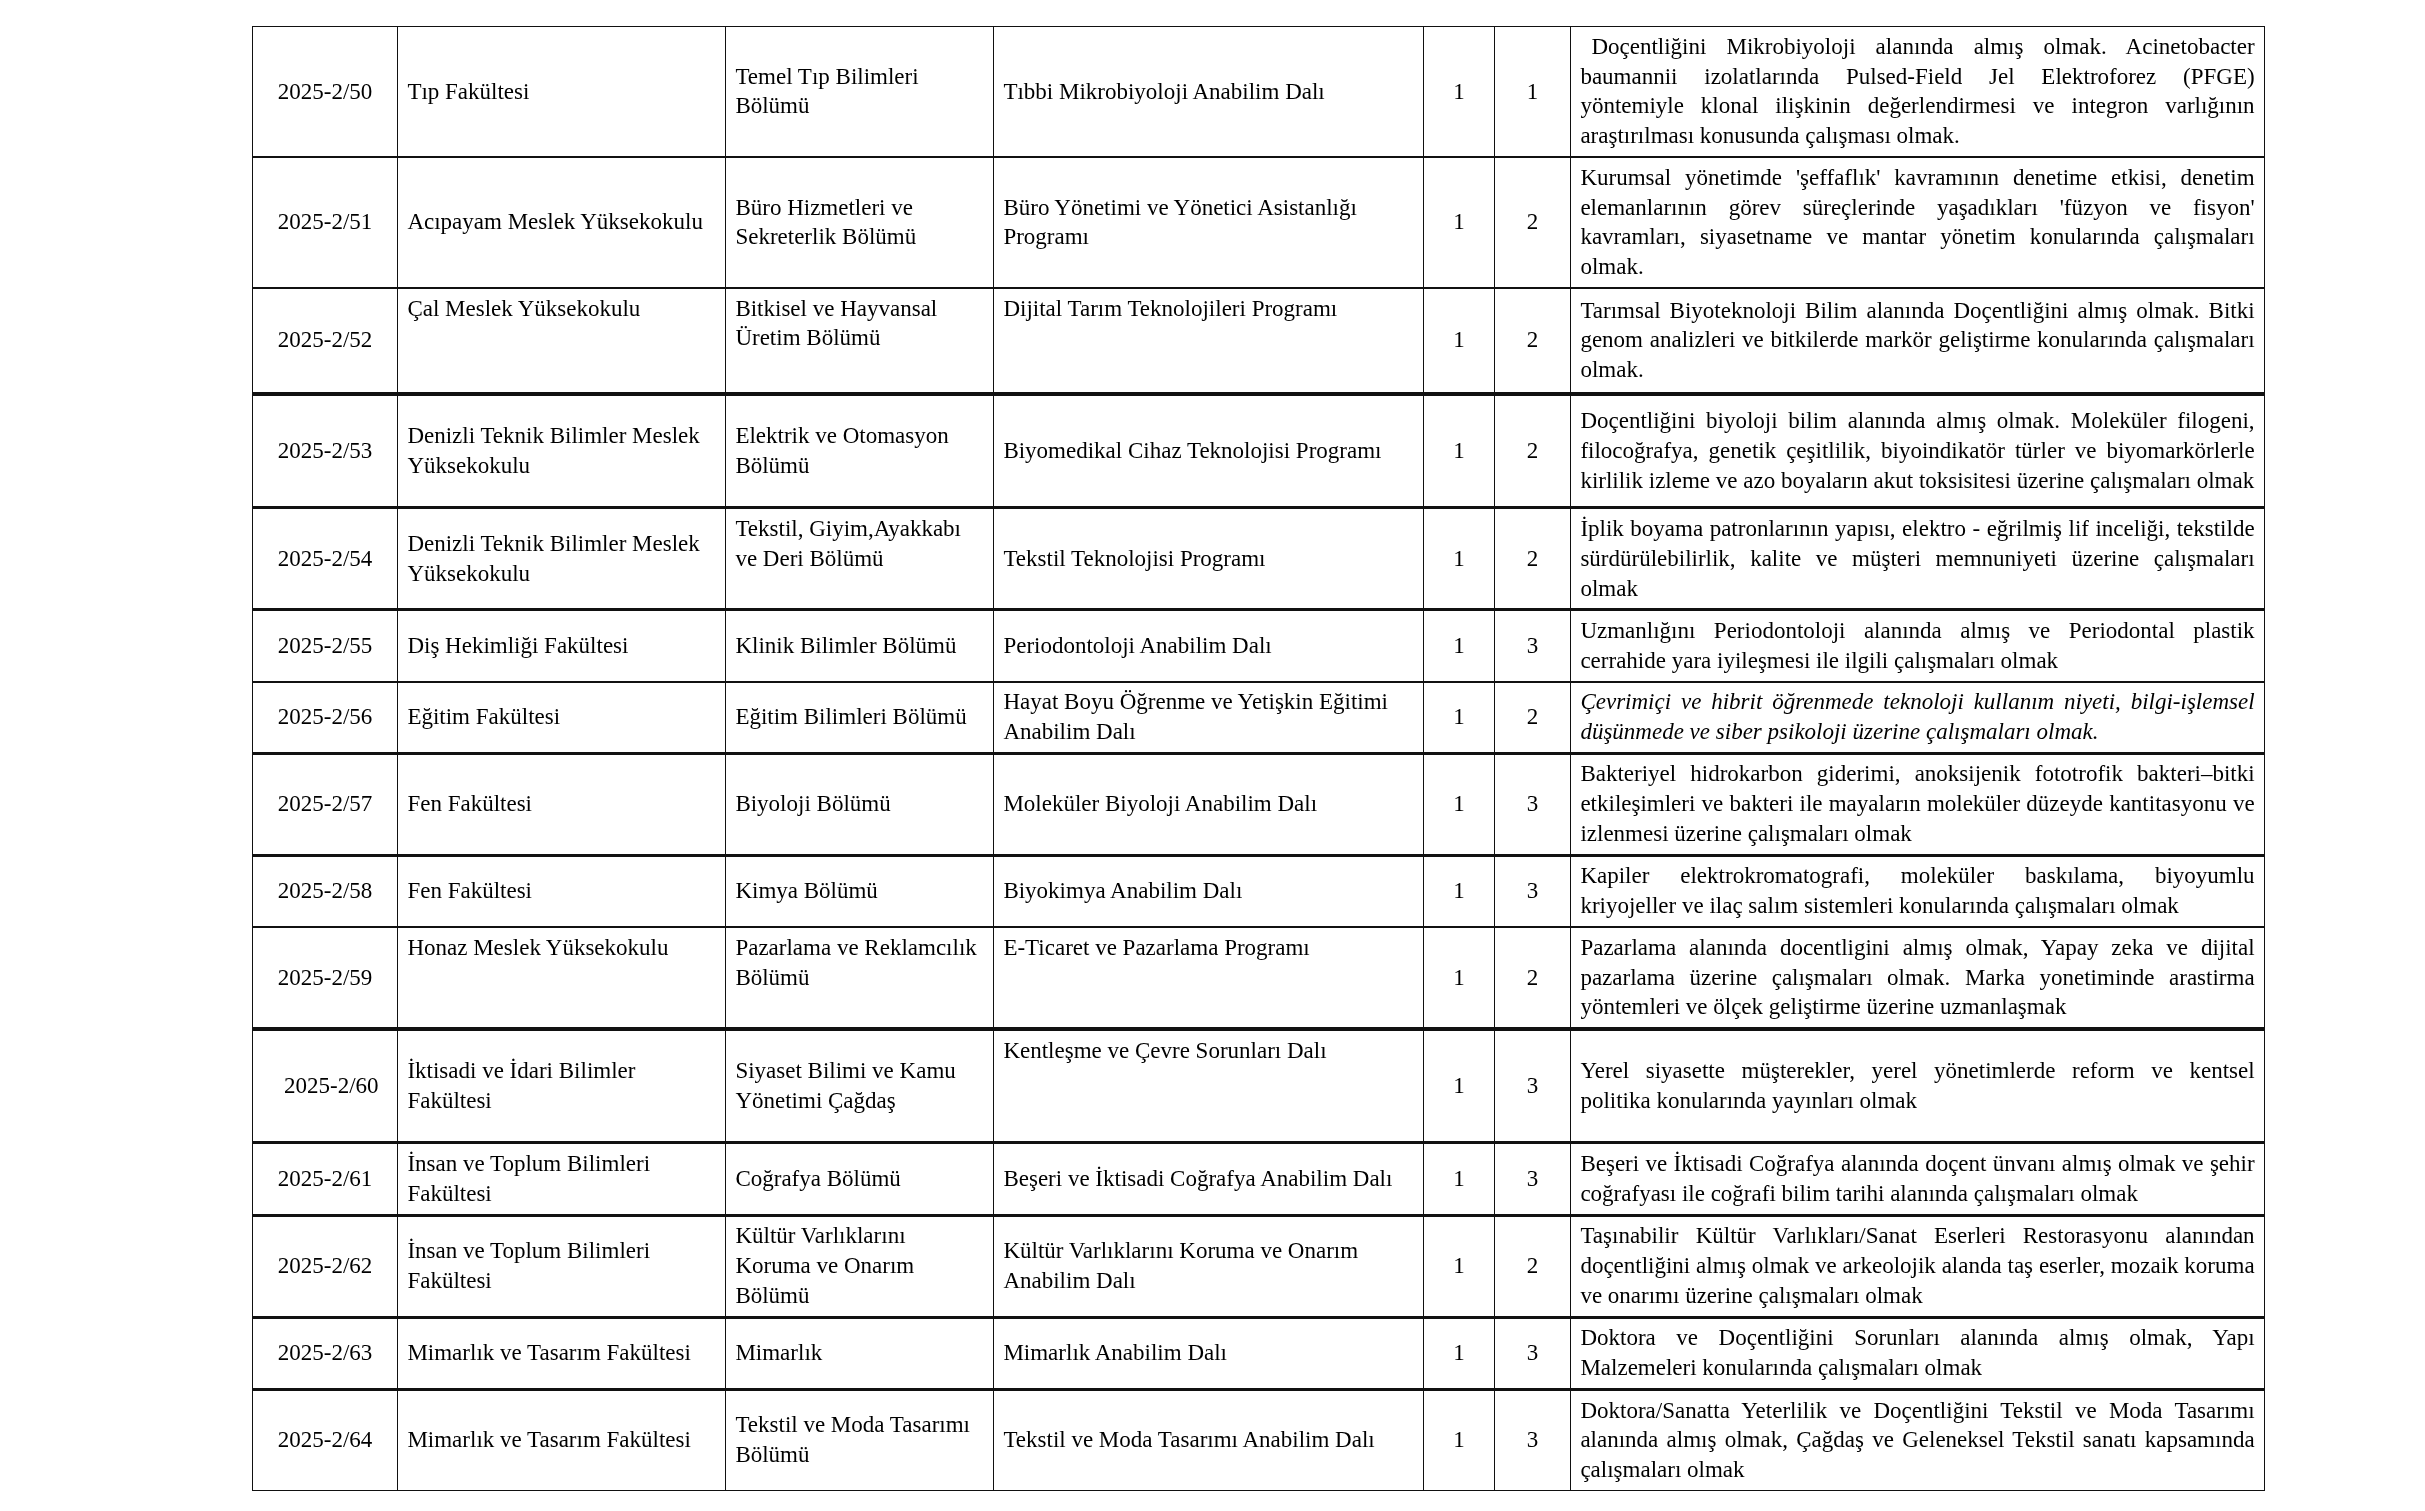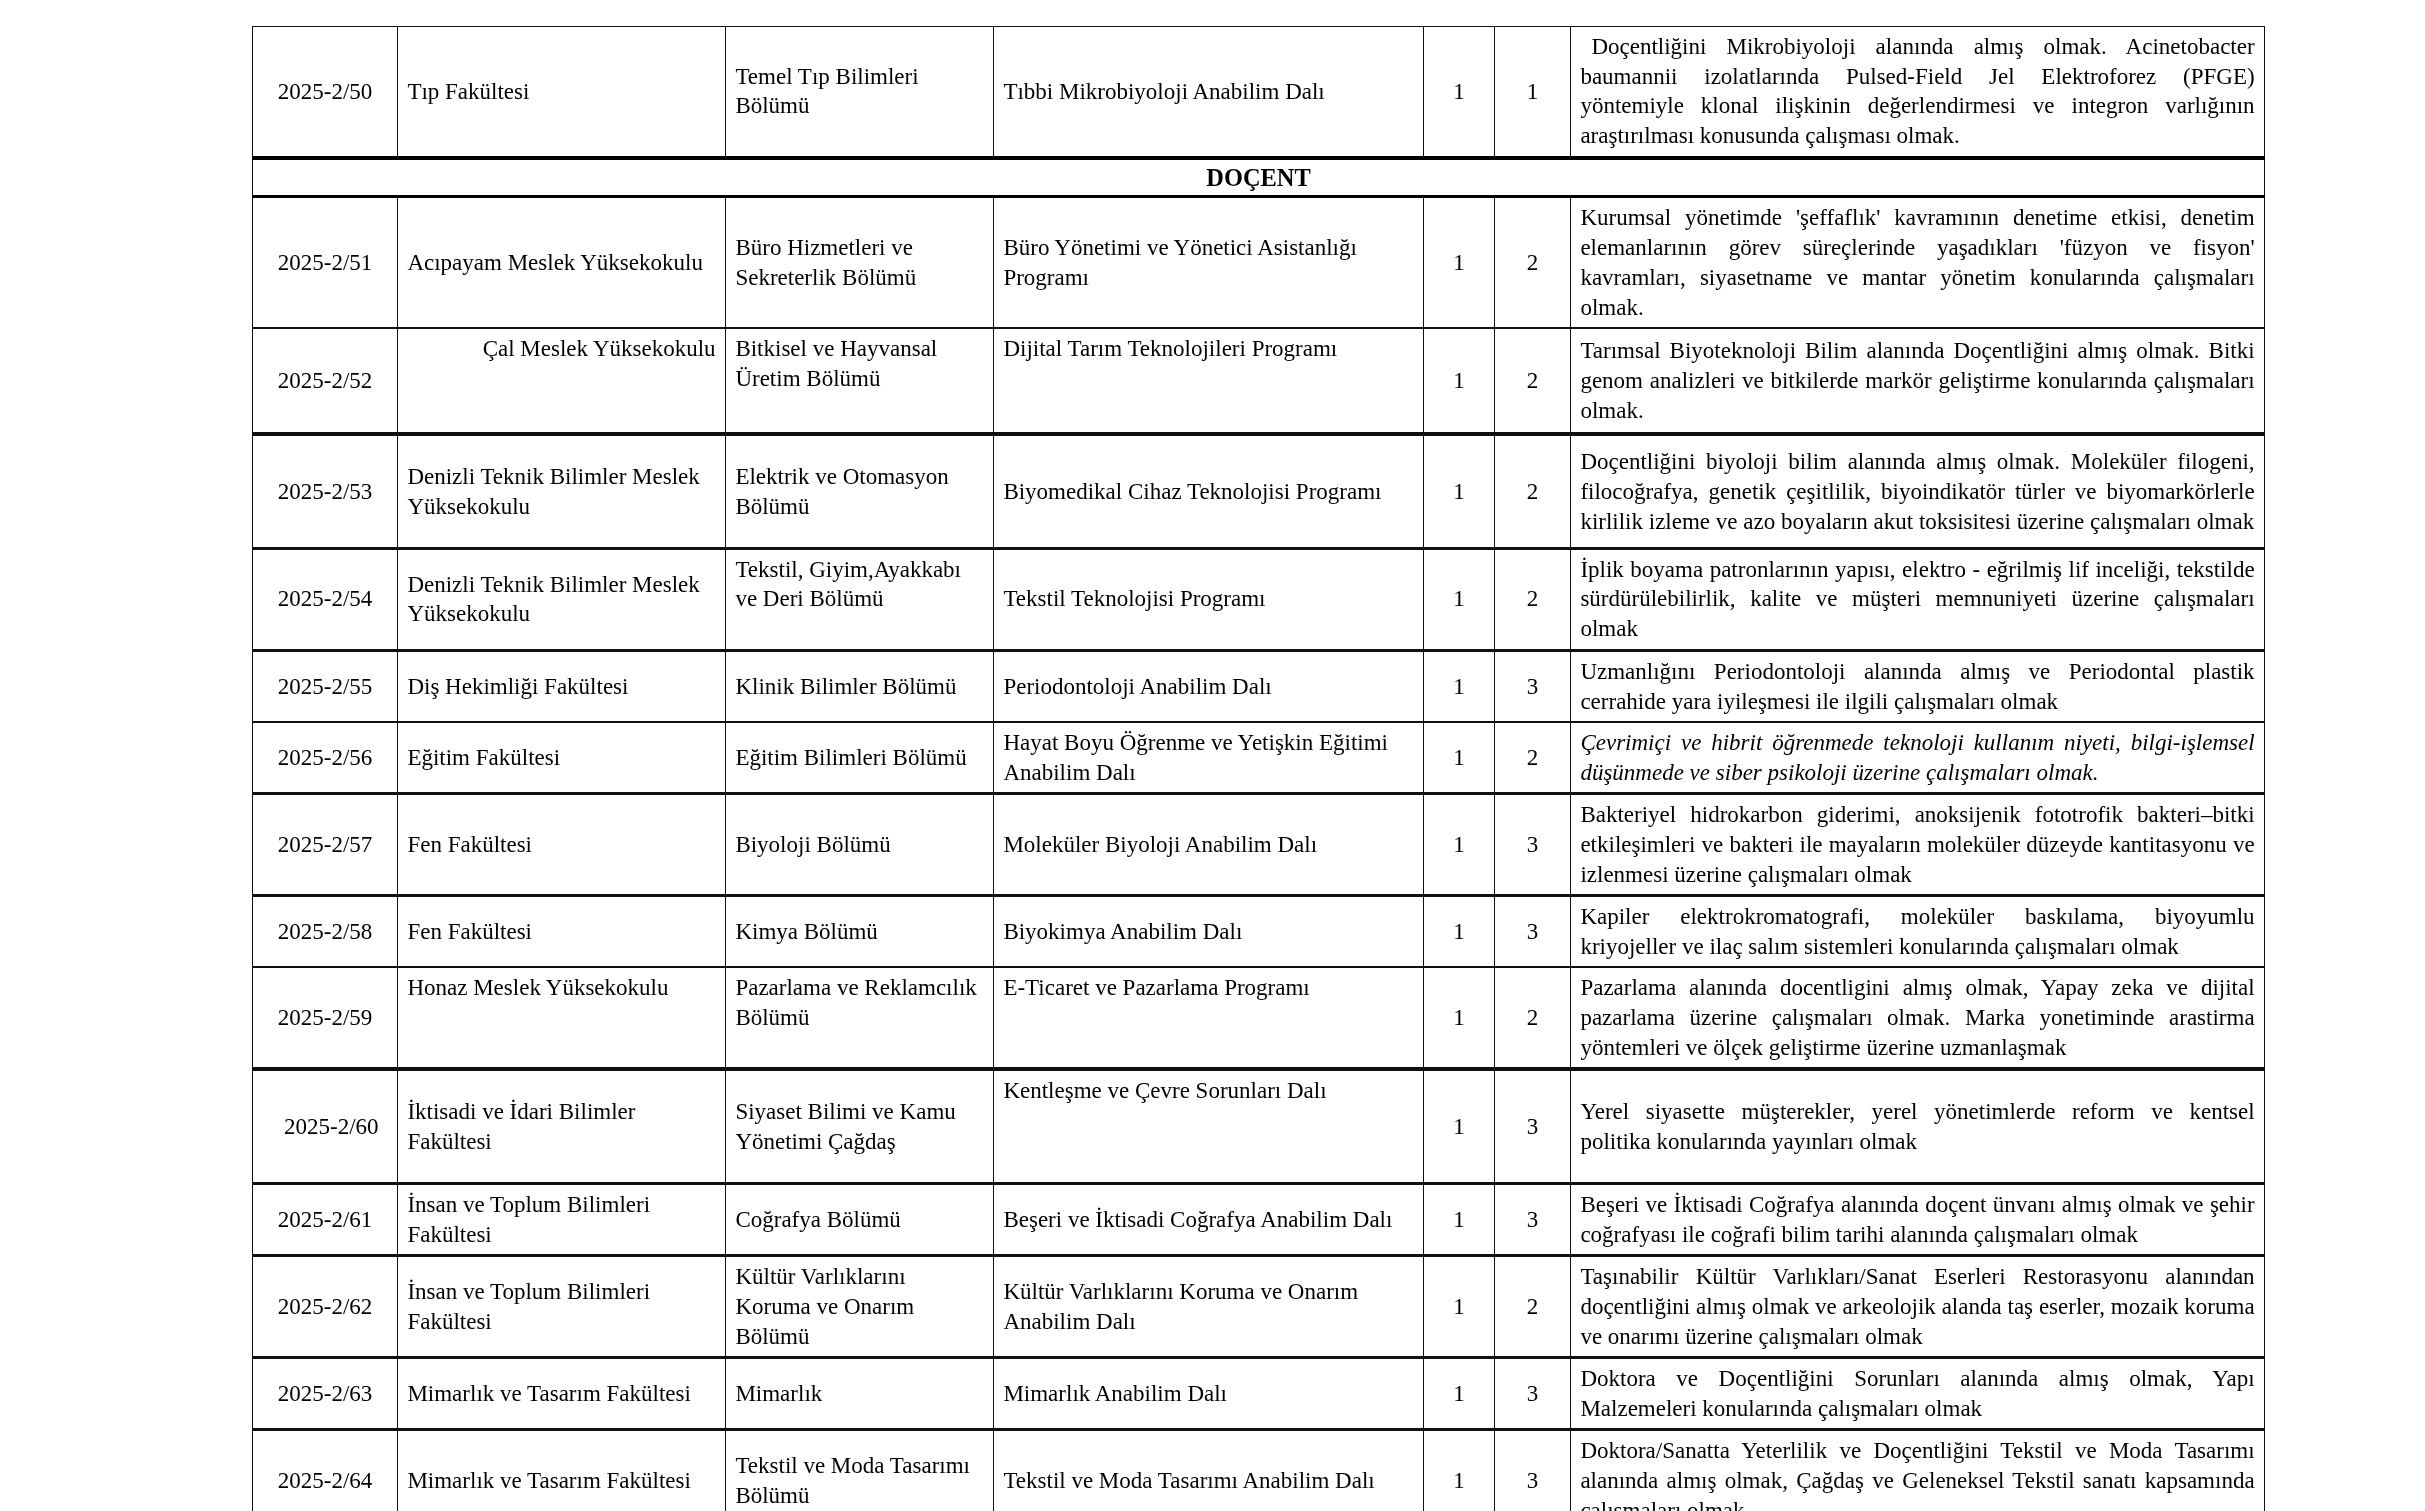--- a/index.html
+++ b/index.html
@@ -36,38 +36,35 @@
     <tbody>
       <tr style="height:126px;">
         <td class="c-code">2025-2/50</td>
         <td class="c-birim">Tıp Fakültesi</td>
         <td class="c-bolum">Temel Tıp Bilimleri Bölümü</td>
         <td class="c-abd">Tıbbi Mikrobiyoloji Anabilim Dalı</td>
         <td class="c-ad">1</td>
         <td class="c-der">1</td>
         <td class="c-sart indent">Doçentliğini Mikrobiyoloji alanında almış olmak. Acinetobacter baumannii izolatlarında Pulsed-Field Jel Elektroforez (PFGE) yöntemiyle klonal ilişkinin değerlendirmesi ve integron varlığının araştırılması konusunda çalışması olmak.</td>
       </tr>
-      <tr class="section-row" style="height:39px;">
-        <td colspan="7">DOÇENT</td>
-      </tr>
     </tbody>
     <tbody id="rows-body">
     <tr style="height: 102px;">
       <td class="c-code" style="border-top-width: 2.4px;">2025-2/51</td>
       <td class="c-birim" style="border-top-width: 2.4px;">Acıpayam Meslek Yüksekokulu</td>
       <td class="c-bolum" style="border-top-width: 2.4px;">Büro Hizmetleri ve Sekreterlik Bölümü</td>
       <td class="c-abd" style="border-top-width: 2.4px;">Büro Yönetimi ve Yönetici Asistanlığı Programı</td>
       <td class="c-ad" style="border-top-width: 2.4px;">1</td>
       <td class="c-der" style="border-top-width: 2.4px;">2</td>
       <td class="c-sart" style="border-top-width: 2.4px;">Kurumsal yönetimde 'şeffaflık' kavramının denetime etkisi, denetim elemanlarının görev süreçlerinde yaşadıkları 'füzyon ve fisyon' kavramları, siyasetname ve mantar yönetim konularında çalışmaları olmak.</td>
     </tr>
 
     <tr style="height: 106px;">
       <td class="c-code" style="border-top-width: 2.4px;">2025-2/52</td>
-      <td class="c-birim vtop" style="border-top-width: 2.4px; text-align: right;">Çal Meslek Yüksekokulu</td>
+      <td class="c-birim vtop" style="border-top-width: 2.4px;">Çal Meslek Yüksekokulu</td>
       <td class="c-bolum vtop" style="border-top-width: 2.4px; margin-top: 12px;">Bitkisel ve Hayvansal Üretim Bölümü</td>
       <td class="c-abd vtop" style="border-top-width: 2.4px;">Dijital Tarım Teknolojileri Programı</td>
       <td class="c-ad" style="border-top-width: 2.4px;">1</td>
       <td class="c-der" style="border-top-width: 2.4px;">2</td>
       <td class="c-sart" style="border-top-width: 2.4px;">Tarımsal Biyoteknoloji Bilim alanında Doçentliğini almış olmak. Bitki genom analizleri ve bitkilerde markör geliştirme konularında çalışmaları olmak.</td>
     </tr>
 
     <tr style="height: 114px;">
       <td class="c-code" style="border-top-width: 4.7px;">2025-2/53</td>
       <td class="c-birim" style="border-top-width: 4.7px;">Denizli Teknik Bilimler Meslek Yüksekokulu</td>

